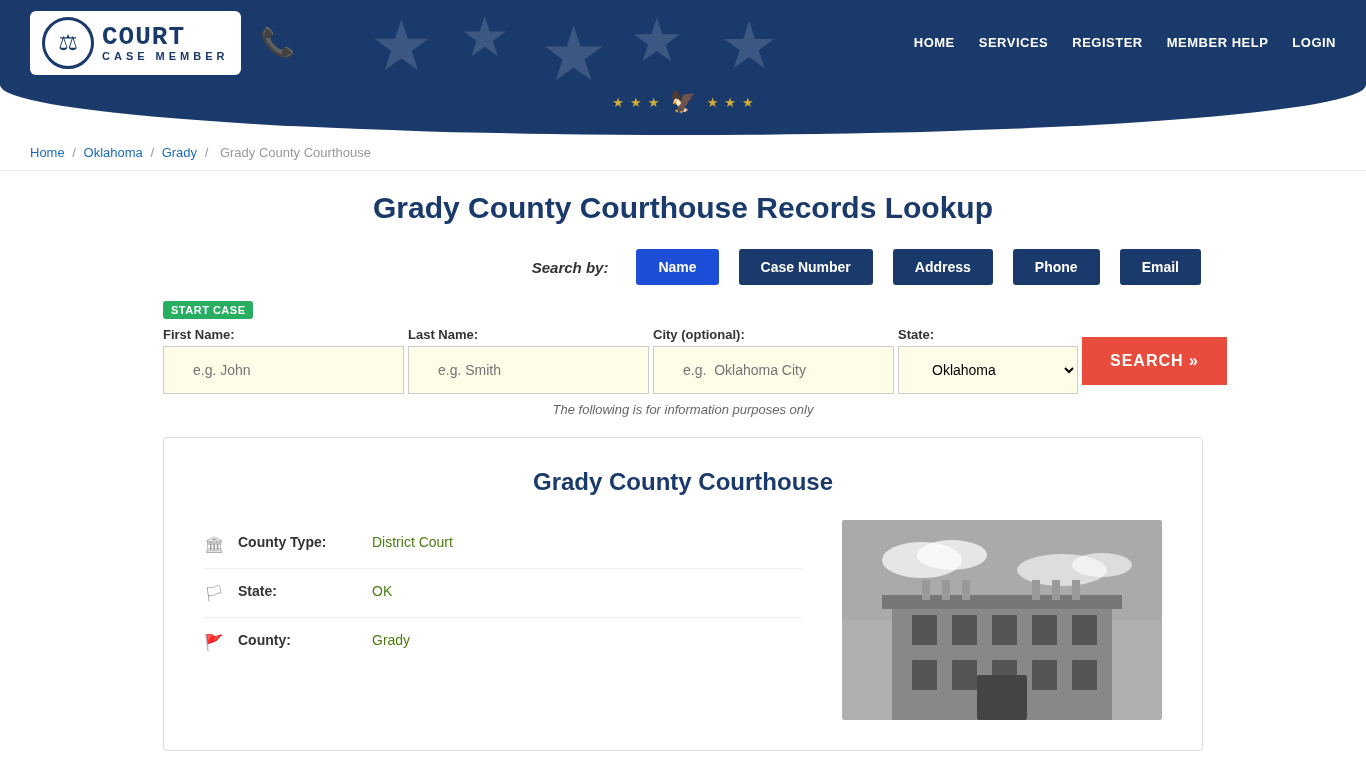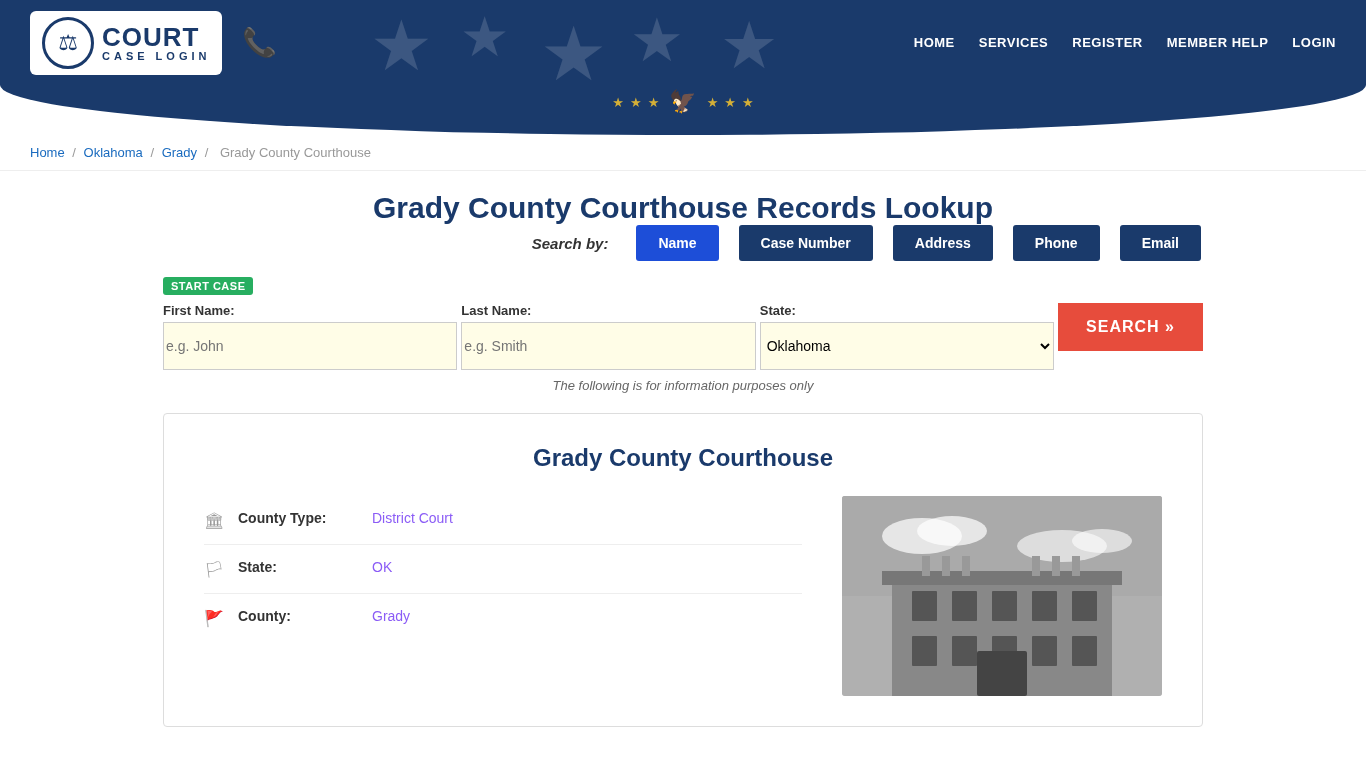--- a/index.html
+++ b/index.html
@@ -42,20 +42,21 @@
     .logo-text-box {
       display: flex;
       flex-direction: column;
     }
     .logo-court {
       font-size: 26px;
       font-weight: 900;
       color: #1a3a6b;
       letter-spacing: 1px;
       line-height: 1;
+      font-family: Liberation Mono, monospace;
     }
     .logo-sub {
       font-size: 11px;
       letter-spacing: 4px;
       color: #1a3a6b;
       font-weight: 600;
     }
     .customer-service {
       display: flex;
       align-items: center;
@@ -153,20 +154,21 @@
       max-width: 1100px;
       margin: 0 auto;
       padding: 20px 30px;
     }
 
     .page-title {
       text-align: center;
       font-size: 30px;
       font-weight: 800;
       color: #1a3a6b;
+      margin-bottom: 24px;
     }
 
     
     .search-by-row {
       display: flex;
       align-items: center;
       justify-content: flex-end;
       gap: 16px;
       margin-bottom: 16px;
     }
@@ -201,37 +203,37 @@
       font-weight: 700;
       padding: 3px 8px;
       border-radius: 3px;
       margin-bottom: 8px;
       letter-spacing: 0.5px;
     }
 
     
     .search-form {
       display: flex;
-      align-items: flex-start;
+      align-items: center;
       gap: 0;
     }
     .form-field {
       display: flex;
       flex-direction: column;
       flex: 1;
     }
     .form-field label {
       font-size: 13px;
       font-weight: 600;
       margin-bottom: 4px;
       color: #333;
     }
     .form-field input,
     .form-field select {
-      padding: 12px 2px;
+      padding: 12px 29px;
       font-size: 14px;
       border: 1px solid #ccc;
       background: #fffde7;
       outline: none;
       height: 48px;
     }
     .form-field select {
       appearance: auto;
       background: #fffde7;
     }
@@ -296,21 +298,21 @@
       text-align: center;
       margin-top: 1px;
     }
     .detail-label {
       font-weight: 700;
       color: #333;
       width: 120px;
       flex-shrink: 0;
     }
     .detail-value {
-      color: #8b5cf6;
+      color: #4d7c0f;
     }
     .court-image {
       width: 320px;
       height: 200px;
       background: #ccc;
       border-radius: 3px;
       overflow: hidden;
       flex-shrink: 0;
       display: flex;
       align-items: center;
@@ -337,21 +339,21 @@
     <span class="bg-star" style="top:5px; left:630px; font-size:60px;">★</span>
     <span class="bg-star" style="top:8px; left:720px; font-size:65px;">★</span>
   </div>
 
   <div class="header-left">
 
     <div class="logo-box">
       <div class="logo-icon">⚖</div>
       <div class="logo-text-box">
         <span class="logo-court">COURT</span>
-        <span class="logo-sub">CASE LOGIN</span>
+        <span class="logo-sub">CASE MEMBER</span>
       </div>
     </div>
 
     <div class="customer-service">
       <span class="cs-icon">📞</span>
     </div>
   </div>
 
   <nav class="nav-links">
     <a href="#">HOME</a>
@@ -406,20 +408,24 @@
   <div>
     <span class="start-here">START CASE</span>
     <div class="search-form">
       <div class="form-field">
         <label>First Name:</label>
         <input type="text" placeholder="e.g. John" style="">
       </div>
       <div class="form-field">
         <label>Last Name:</label>
         <input type="text" placeholder="e.g. Smith" style="">
+      </div>
+      <div class="form-field">
+        <label>City (optional):</label>
+        <input type="text" placeholder="e.g.  Oklahoma City" style="">
       </div>
       <div class="form-field">
         <label>State:</label>
         <select id="state-select"><option value="Alabama">Alabama</option><option value="Alaska">Alaska</option><option value="Arizona">Arizona</option><option value="Arkansas">Arkansas</option><option value="California">California</option><option value="Colorado">Colorado</option><option value="Connecticut">Connecticut</option><option value="Delaware">Delaware</option><option value="Florida">Florida</option><option value="Georgia">Georgia</option><option value="Hawaii">Hawaii</option><option value="Idaho">Idaho</option><option value="Illinois">Illinois</option><option value="Indiana">Indiana</option><option value="Iowa">Iowa</option><option value="Kansas">Kansas</option><option value="Kentucky">Kentucky</option><option value="Louisiana">Louisiana</option><option value="Maine">Maine</option><option value="Maryland">Maryland</option><option value="Massachusetts">Massachusetts</option><option value="Michigan">Michigan</option><option value="Minnesota">Minnesota</option><option value="Mississippi">Mississippi</option><option value="Missouri">Missouri</option><option value="Montana">Montana</option><option value="Nebraska">Nebraska</option><option value="Nevada">Nevada</option><option value="New Hampshire">New Hampshire</option><option value="New Jersey">New Jersey</option><option value="New Mexico">New Mexico</option><option value="New York">New York</option><option value="North Carolina">North Carolina</option><option value="North Dakota">North Dakota</option><option value="Ohio">Ohio</option><option value="Oklahoma" selected="">Oklahoma</option><option value="Oregon">Oregon</option><option value="Pennsylvania">Pennsylvania</option><option value="Rhode Island">Rhode Island</option><option value="South Carolina">South Carolina</option><option value="South Dakota">South Dakota</option><option value="Tennessee">Tennessee</option><option value="Texas">Texas</option><option value="Utah">Utah</option><option value="Vermont">Vermont</option><option value="Virginia">Virginia</option><option value="Washington">Washington</option><option value="West Virginia">West Virginia</option><option value="Wisconsin">Wisconsin</option><option value="Wyoming">Wyoming</option></select>
       </div>
       <button class="search-btn">SEARCH »</button>
     </div>
   </div>
 
   <p class="info-note">The following is for information purposes only</p>

